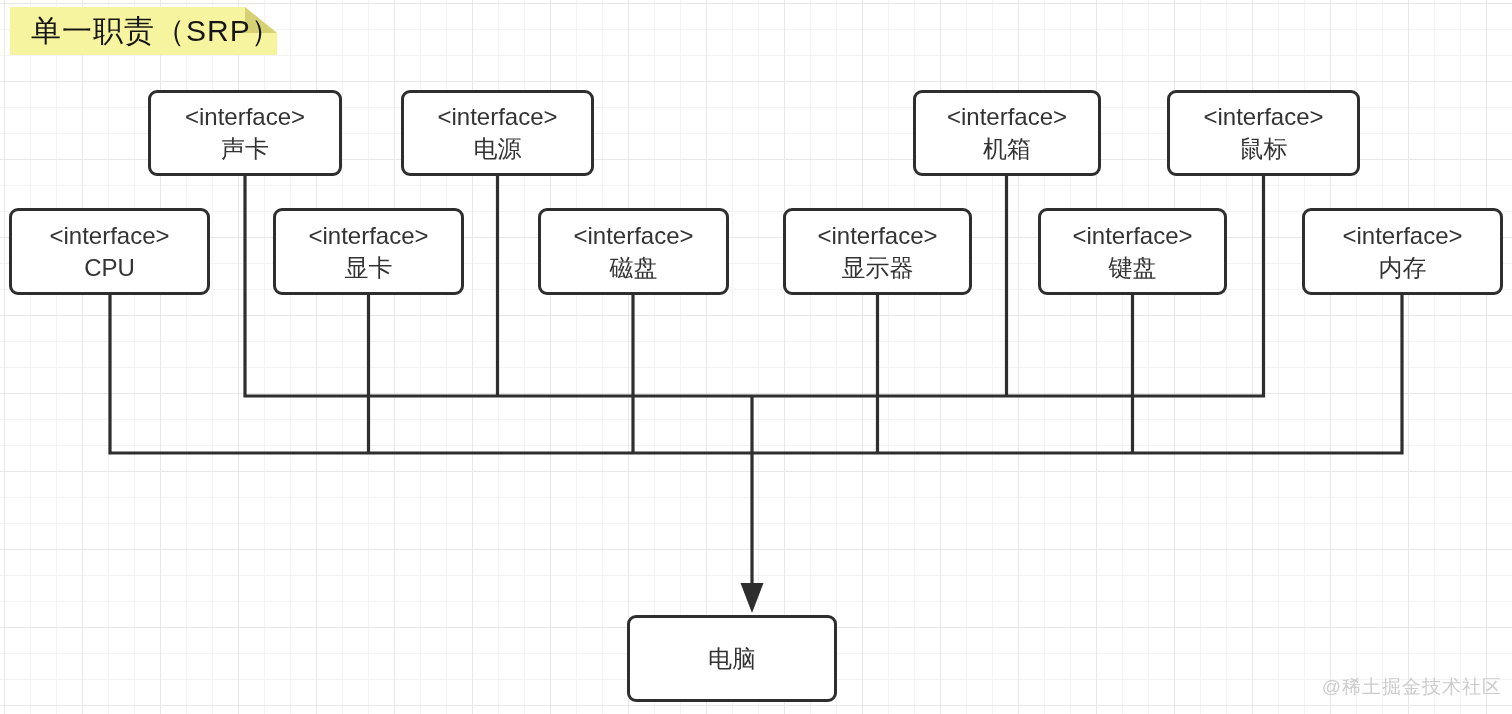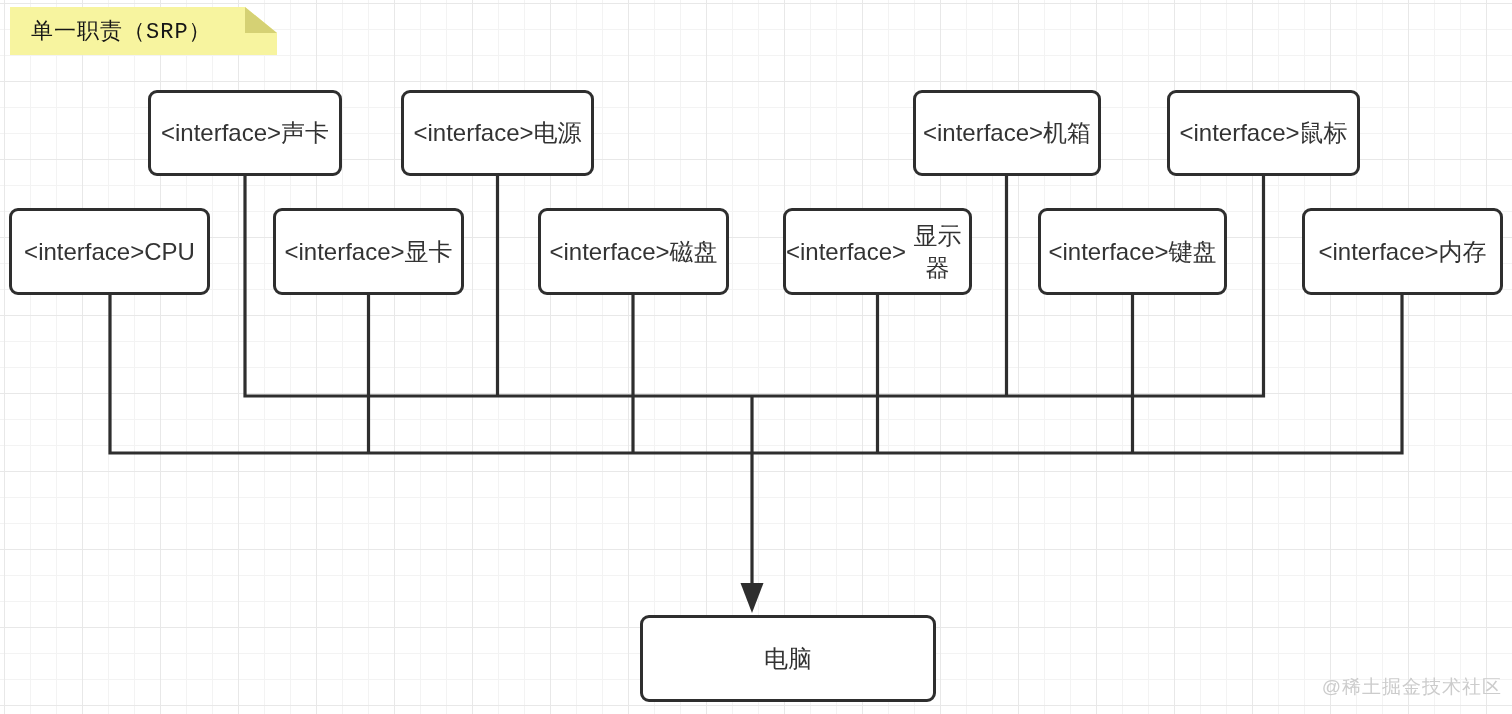--- a/index.html
+++ b/index.html
@@ -28,45 +28,45 @@
   }
   .connectors{
     position:absolute;left:0;top:0;width:1512px;height:714px;
     color:var(--line);
   }
   .node{
     position:absolute;
     background:var(--node-fill);
     border:3px solid var(--line);
     border-radius:9px;
-    display:flex;flex-direction:row;
+    display:flex;flex-direction:column;
     align-items:center;justify-content:center;
     color:var(--text);
     font-size:24px;line-height:32px;
     text-align:center;
     z-index:2;
   }
   .n0{left:148px;top:90px;width:194px;height:86px;}
   .n1{left:401px;top:90px;width:193px;height:86px;}
   .n2{left:913px;top:90px;width:188px;height:86px;}
   .n3{left:1167px;top:90px;width:193px;height:86px;}
   .n4{left:9px;  top:208px;width:201px;height:87px;}
   .n5{left:273px;top:208px;width:191px;height:87px;}
   .n6{left:538px;top:208px;width:191px;height:87px;}
   .n7{left:783px;top:208px;width:189px;height:87px;}
   .n8{left:1038px;top:208px;width:189px;height:87px;}
   .n9{left:1302px;top:208px;width:201px;height:87px;}
-  .target{left:640px;top:615px;width:296px;height:87px;}
+  .target{left:627px;top:615px;width:210px;height:87px;}
   .sticky-note{position:absolute;left:10px;top:6px;width:272px;height:52px;z-index:3;}
   .sticky-note svg{position:absolute;left:0;top:0;}
   .sticky-note .note-text{
     position:absolute;left:21px;top:0;height:50px;
     display:flex;align-items:center;
-    font-size:22px;font-weight:500;color:#161616;
-    letter-spacing:1px;white-space:nowrap;font-family:Liberation Mono, monospace;
+    font-size:30px;font-weight:500;color:#161616;
+    letter-spacing:1px;white-space:nowrap;
   }
   .watermark{
     position:absolute;right:10px;bottom:14px;
     font-size:19px;color:var(--watermark);
     letter-spacing:1px;white-space:nowrap;
     z-index:1;
     margin-top:26px;
   }
 </style>
 </head>

